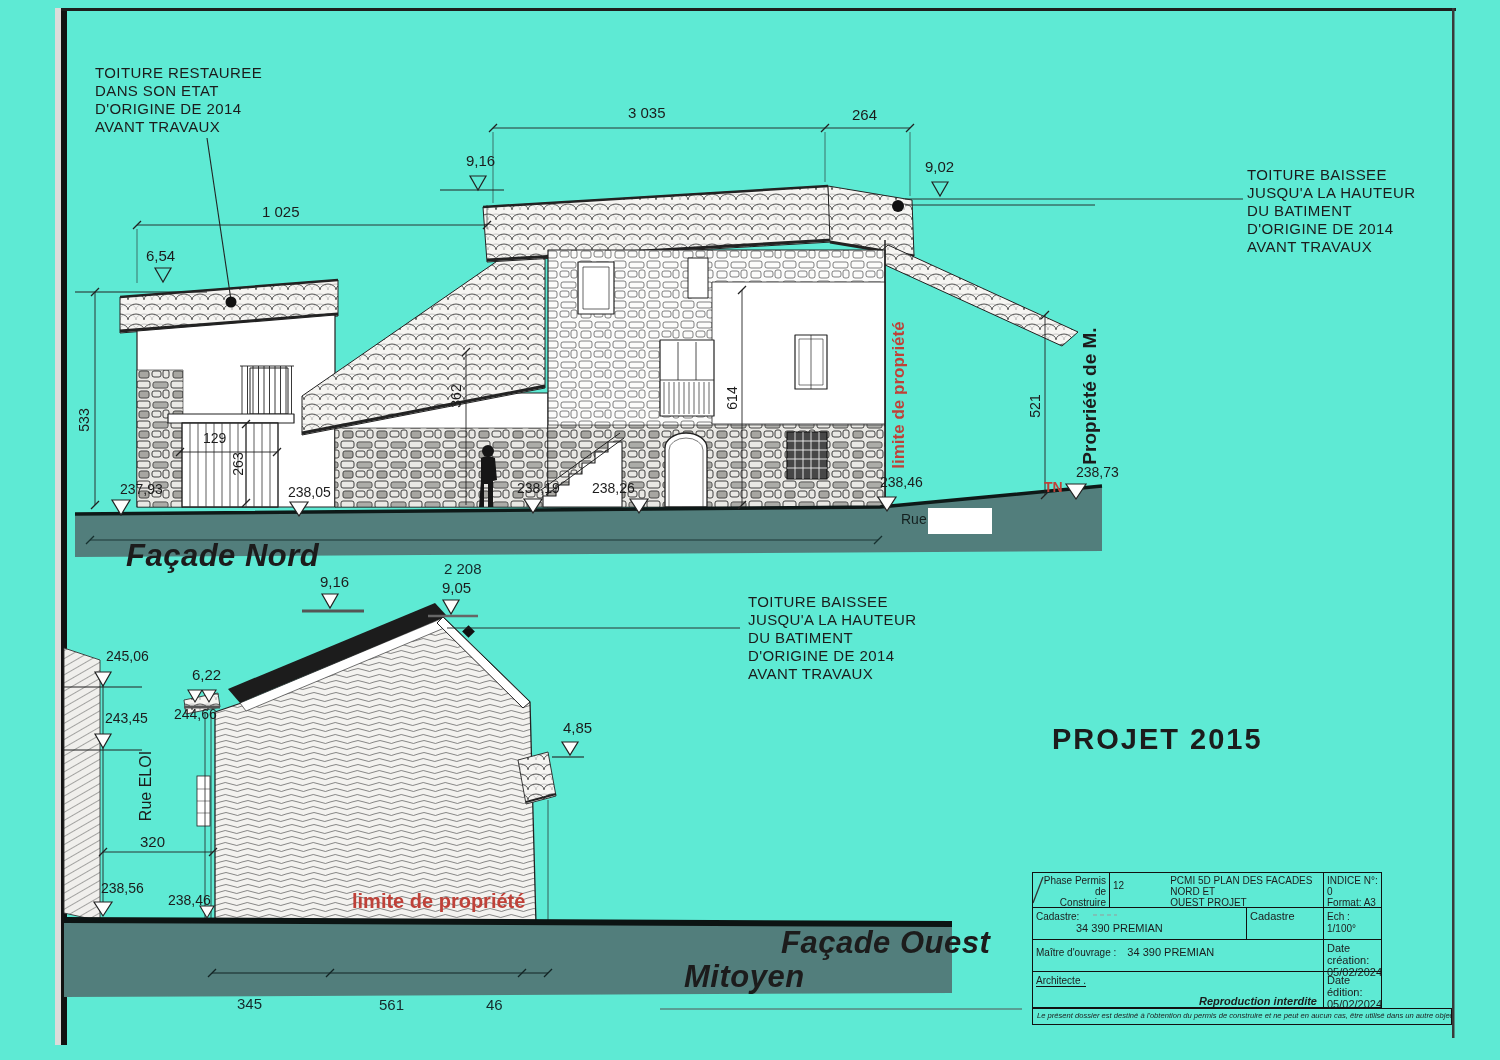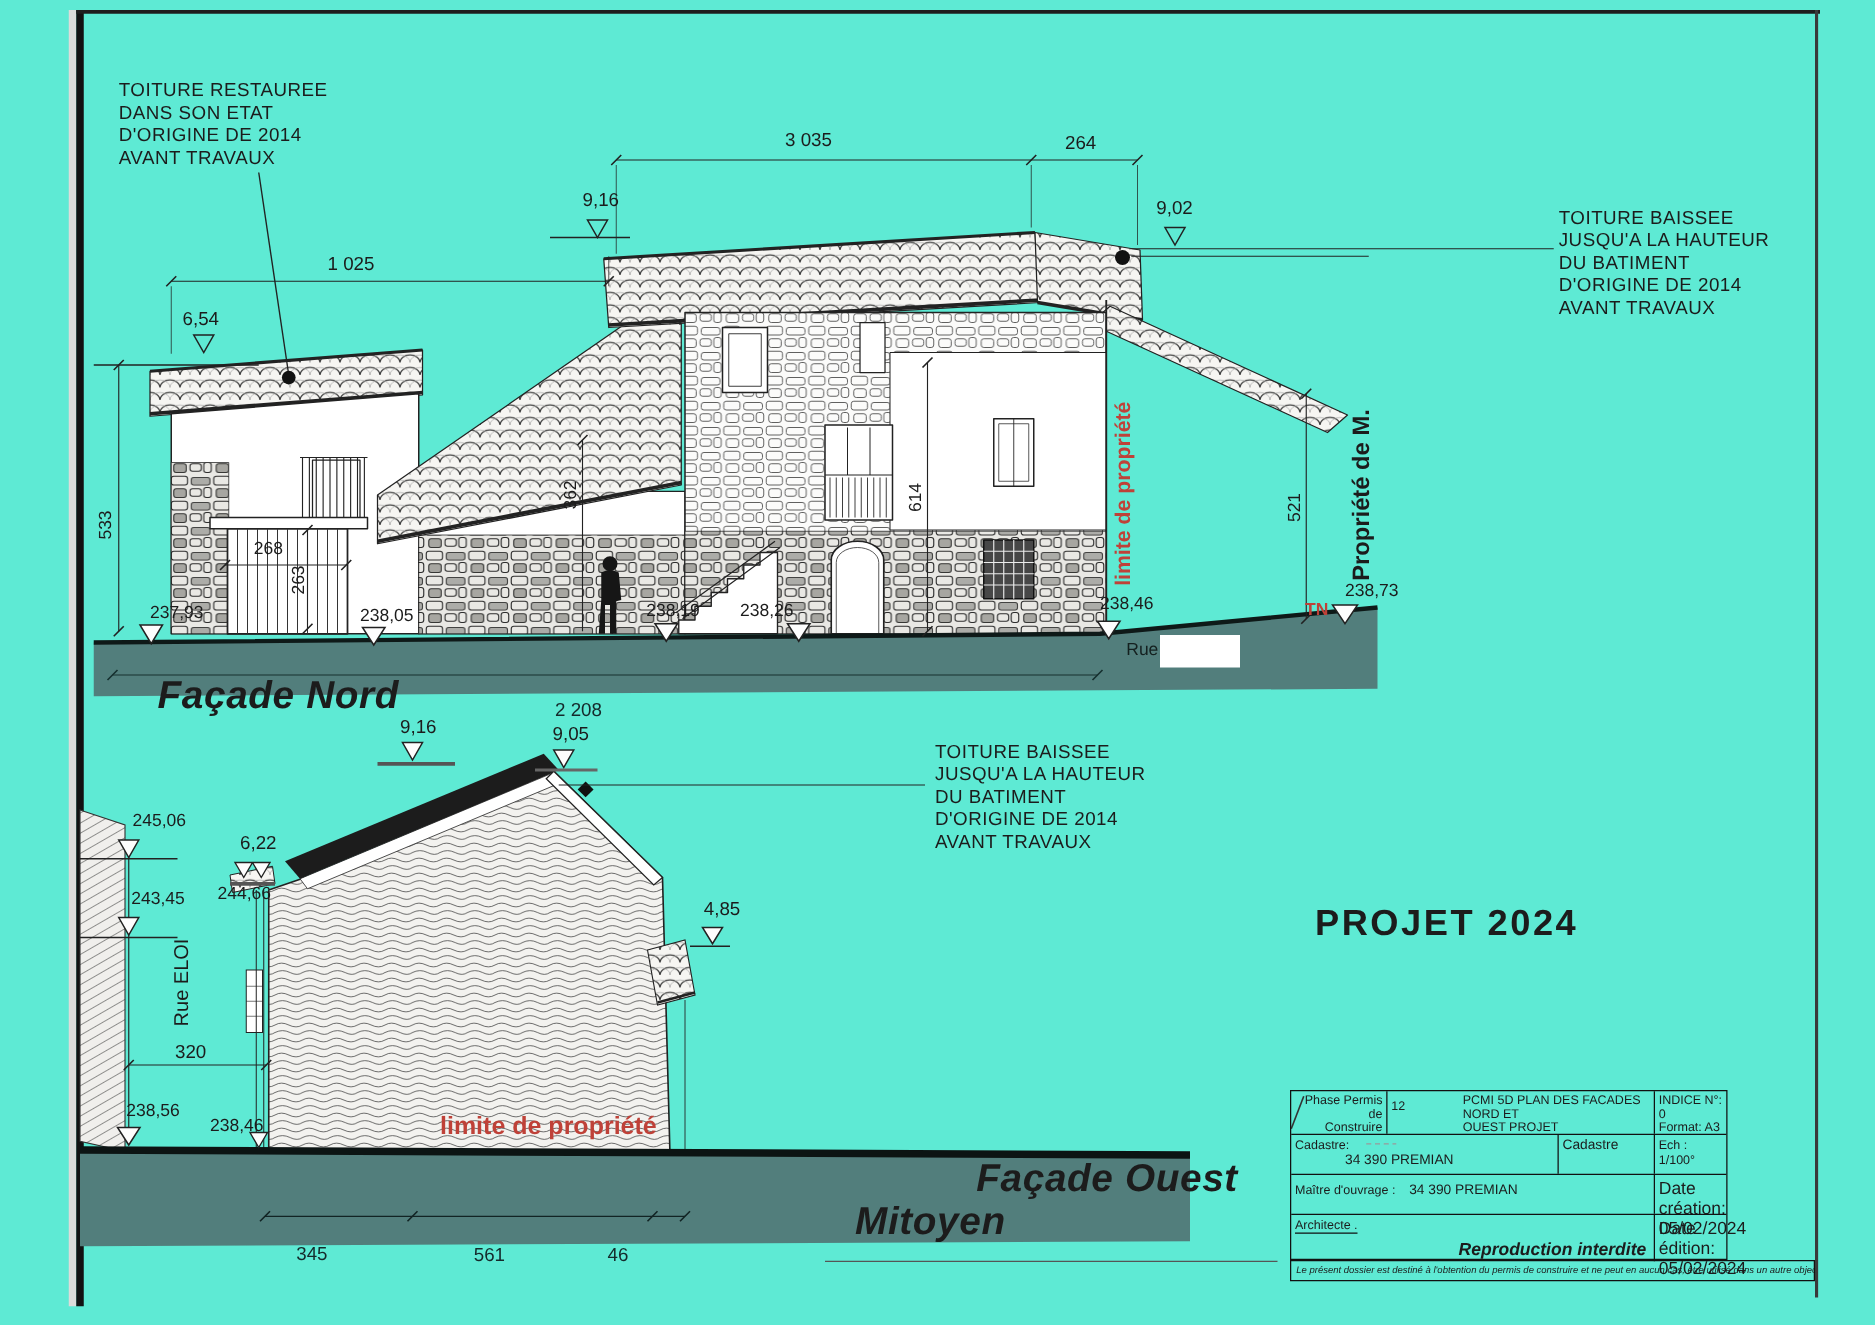--- a/index.html
+++ b/index.html
@@ -17,21 +17,21 @@
   .ftitle{position:absolute;font-style:italic;font-weight:bold;font-size:31px;letter-spacing:.5px;}
   .projet{position:absolute;font-weight:bold;font-size:29px;letter-spacing:2px;}
   
   #tblock{position:absolute;left:1032px;top:872px;width:350px;height:136px;border:1.6px solid #111;
           font-size:11px;box-sizing:border-box;background:transparent;}
   .tb-row{display:flex;box-sizing:border-box;border-top:1.2px solid #111;}
   .tb-row:first-child{border-top:none;}
   .tb-cell{box-sizing:border-box;padding:2px 3px;position:relative;}
   .bl{border-left:1.2px solid #111;gap:43px;}
   .small{font-size:10px;}
-  .tiny{font-size:14px;}
+  .tiny{font-size:11px;}
   #disclaimer{position:absolute;left:1032px;top:1008px;width:420px;height:17px;border:1.2px solid #111;
               box-sizing:border-box;font-style:italic;font-size:7.6px;line-height:14px;padding-left:4px;
               white-space:nowrap;overflow:hidden;}
   .u{border-bottom:1px solid #111;}
   .it{font-style:italic;font-weight:bold;}
 </style>
 </head>
 <body>
 
 <div id="sheet">
@@ -260,21 +260,21 @@
     <div>AVANT TRAVAUX</div>
   </div>
 
   <div class="t dim" style="left:262px;top:203px">1 025</div>
   <div class="t dim" style="left:628px;top:104px">3 035</div>
   <div class="t dim" style="left:852px;top:106px">264</div>
   <div class="t lvl" style="left:466px;top:152px">9,16</div>
   <div class="t lvl" style="left:925px;top:158px">9,02</div>
   <div class="t lvl" style="left:146px;top:247px">6,54</div>
   <div class="v" style="left:84px;top:420px">533</div>
-  <div class="t dim" style="left:203px;top:430px;font-size:14px">268</div>
+  <div class="t dim" style="left:203px;top:430px;font-size:14px">129</div>
   <div class="v" style="left:238px;top:464px">263</div>
   <div class="v" style="left:456px;top:396px">362</div>
   <div class="v" style="left:732px;top:398px">614</div>
   <div class="v" style="left:1035px;top:406px">521</div>
 
   <div class="t gnd" style="left:120px;top:481px">237,93</div>
   <div class="t gnd" style="left:288px;top:484px">238,05</div>
   <div class="t gnd" style="left:517px;top:480px">238,19</div>
   <div class="t gnd" style="left:592px;top:480px">238,26</div>
   <div class="t gnd" style="left:880px;top:474px">238,46</div>
@@ -304,21 +304,21 @@
   <div class="t dim" style="left:140px;top:833px">320</div>
   <div class="t gnd" style="left:101px;top:880px">238,56</div>
   <div class="t gnd" style="left:168px;top:892px">238,46</div>
   <div class="t lvl" style="left:563px;top:719px">4,85</div>
   <div class="t red" style="left:352px;top:890px;font-size:20px">limite de propriété</div>
   <div class="t dim teal-txt" style="left:237px;top:952px">345</div>
   <div class="t dim teal-txt" style="left:379px;top:953px">561</div>
   <div class="t dim teal-txt" style="left:486px;top:953px">46</div>
   <div class="ftitle" style="left:781px;top:925px">Façade Ouest</div>
   <div class="ftitle" style="left:684px;top:959px">Mitoyen</div>
-  <div class="projet" style="left:1052px;top:723px">PROJET 2024</div>
+  <div class="projet" style="left:1052px;top:723px">PROJET 2015</div>
 
   <div id="tblock">
     <div class="tb-row" style="height:34px">
       <div class="tb-cell" style="width:76px;text-align:right">
         <div class="small">Phase Permis de</div>
         <div class="small">Construire</div>
       </div>
       <div class="tb-cell bl" style="flex:1;display:flex">
         <div class="small" style="width:18px;padding-top:5px">12</div>
         <div>

